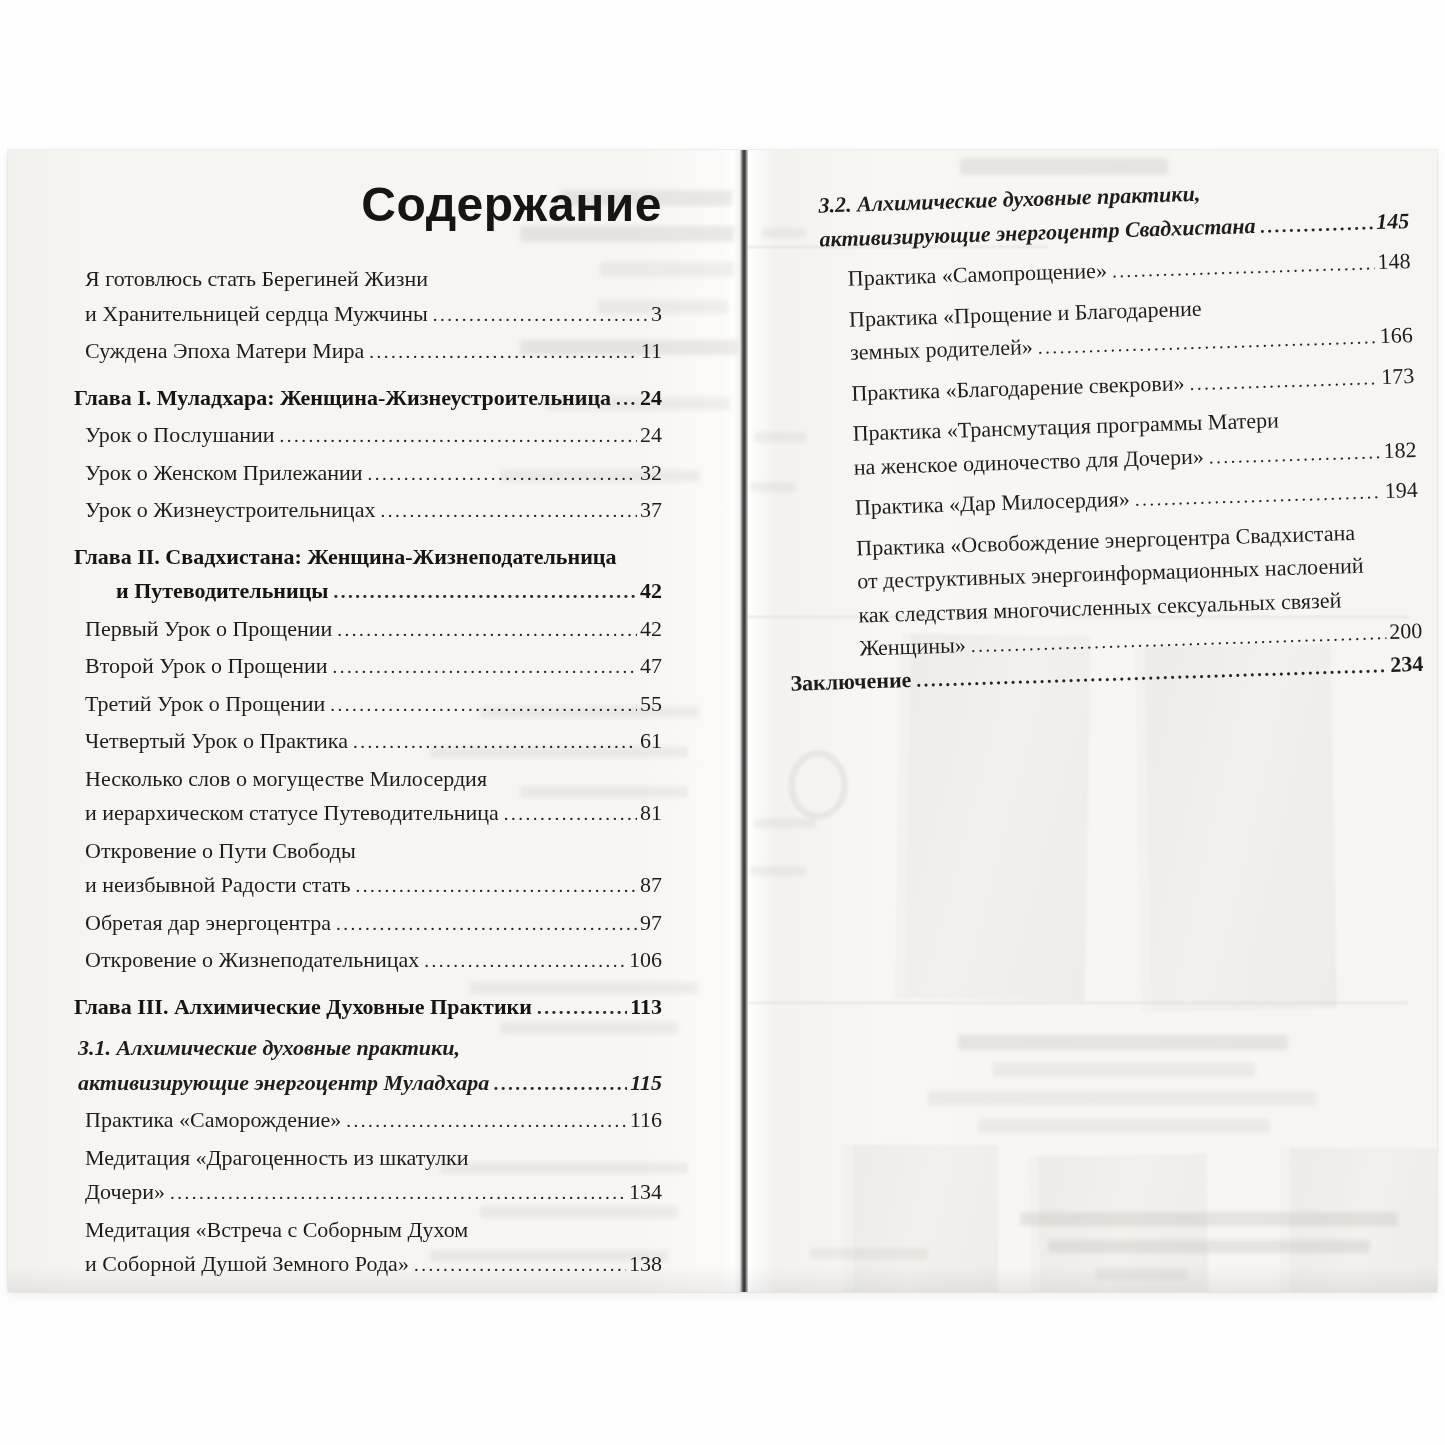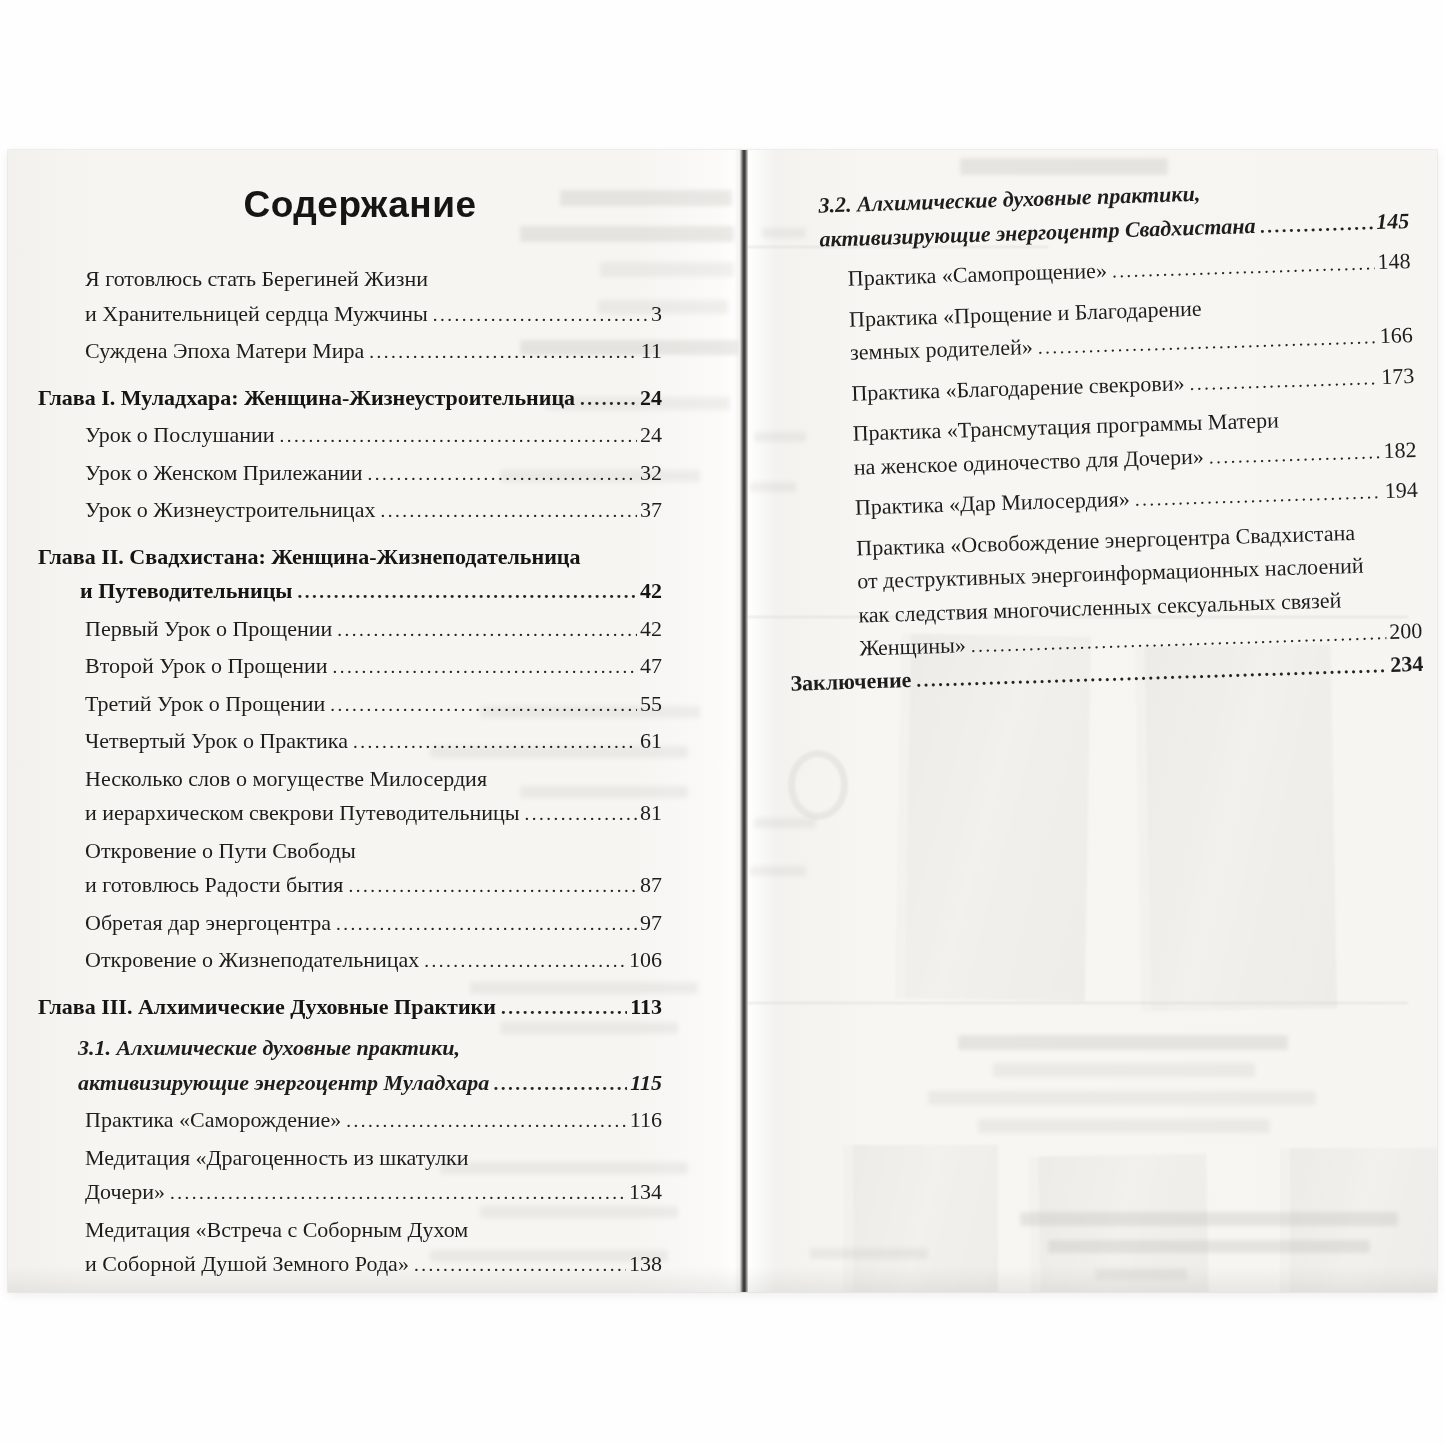--- a/index.html
+++ b/index.html
@@ -34,37 +34,37 @@
     background:linear-gradient(0deg,rgba(0,0,0,0.06),rgba(0,0,0,0));
   }
 
   
   .toc{position:absolute;}
   .toc-left-box{left:30px;top:30px;width:624px;}
   .toc-right-box{left:27px;top:40px;width:633px;transform:rotate(-1.8deg);transform-origin:0 0;}
 
   .toc-title{
     font-family:"Liberation Sans", sans-serif;
-    font-weight:bold;font-size:37px;line-height:50px;
-    text-align:center;color:#161514;
+    font-weight:bold;font-size:48px;line-height:50px;
+    text-align:right;color:#161514;
     margin:0 0 32px 20px;letter-spacing:0.5px;
   }
   .entry{margin:0;}
   .toc-line{display:flex;align-items:baseline;}
   .toc-left-box .toc-line{line-height:34.5px;font-size:22px;}
   .toc-right-box .toc-line{line-height:33.5px;font-size:22px;}
   .lbl{white-space:nowrap;}
   .leader{flex:1 1 auto;overflow:hidden;white-space:nowrap;margin:0 3px 0 5px;
     letter-spacing:2.5px;font-size:19px;color:#26241f;}
   .leader::after{content:"..................................................................................................................................";}
   .pg{white-space:nowrap;font-size:22px;}
 
   
   .toc-left-box .entry.plain{padding-left:47px;margin-top:2px;text-align:center;}
-  .toc-left-box .entry.chapter{padding-left:0;margin-top:11px;font-weight:bold;color:#171513;}
+  .toc-left-box .entry.chapter{padding-left:0;margin-top:11px;font-weight:bold;color:#171513;margin-left:36px;}
   .toc-left-box .entry.chapter .toc-line.cont{margin-left:42px;}
   .toc-left-box .entry.subsection{padding-left:40px;margin-top:6px;font-weight:bold;font-style:italic;text-align:center;}
   
   .toc-right-box .entry.plain{padding-left:70px;margin-top:6px;}
   .toc-right-box .entry.subsection{padding-left:43px;margin-top:0;font-weight:bold;font-style:italic;}
   .toc-right-box .entry.conclusion{padding-left:0;margin-top:-2px;font-weight:bold;}
 
   
   .ghost-bar{position:absolute;background:#99968f;opacity:0.12;filter:blur(2px);border-radius:2px;}
   .ghost-bar.strong{opacity:0.18;}
@@ -185,31 +185,31 @@
               <span class="lbl">Четвертый Урок о Практика</span>
               <span class="leader"></span>
               <span class="pg">61</span>
             </div>
           </div>
           <div class="entry plain">
             <div class="toc-line">
               <span class="lbl">Несколько слов о могуществе Милосердия</span>
             </div>
             <div class="toc-line cont">
-              <span class="lbl">и иерархическом свекрови Путеводительницы</span>
+              <span class="lbl">и иерархическом статусе Путеводительница</span>
               <span class="leader"></span>
               <span class="pg">81</span>
             </div>
           </div>
           <div class="entry plain">
             <div class="toc-line">
               <span class="lbl">Откровение о Пути Свободы</span>
             </div>
             <div class="toc-line cont">
-              <span class="lbl">и готовлюсь Радости бытия</span>
+              <span class="lbl">и неизбывной Радости стать</span>
               <span class="leader"></span>
               <span class="pg">87</span>
             </div>
           </div>
           <div class="entry plain">
             <div class="toc-line">
               <span class="lbl">Обретая дар энергоцентра</span>
               <span class="leader"></span>
               <span class="pg">97</span>
             </div>

